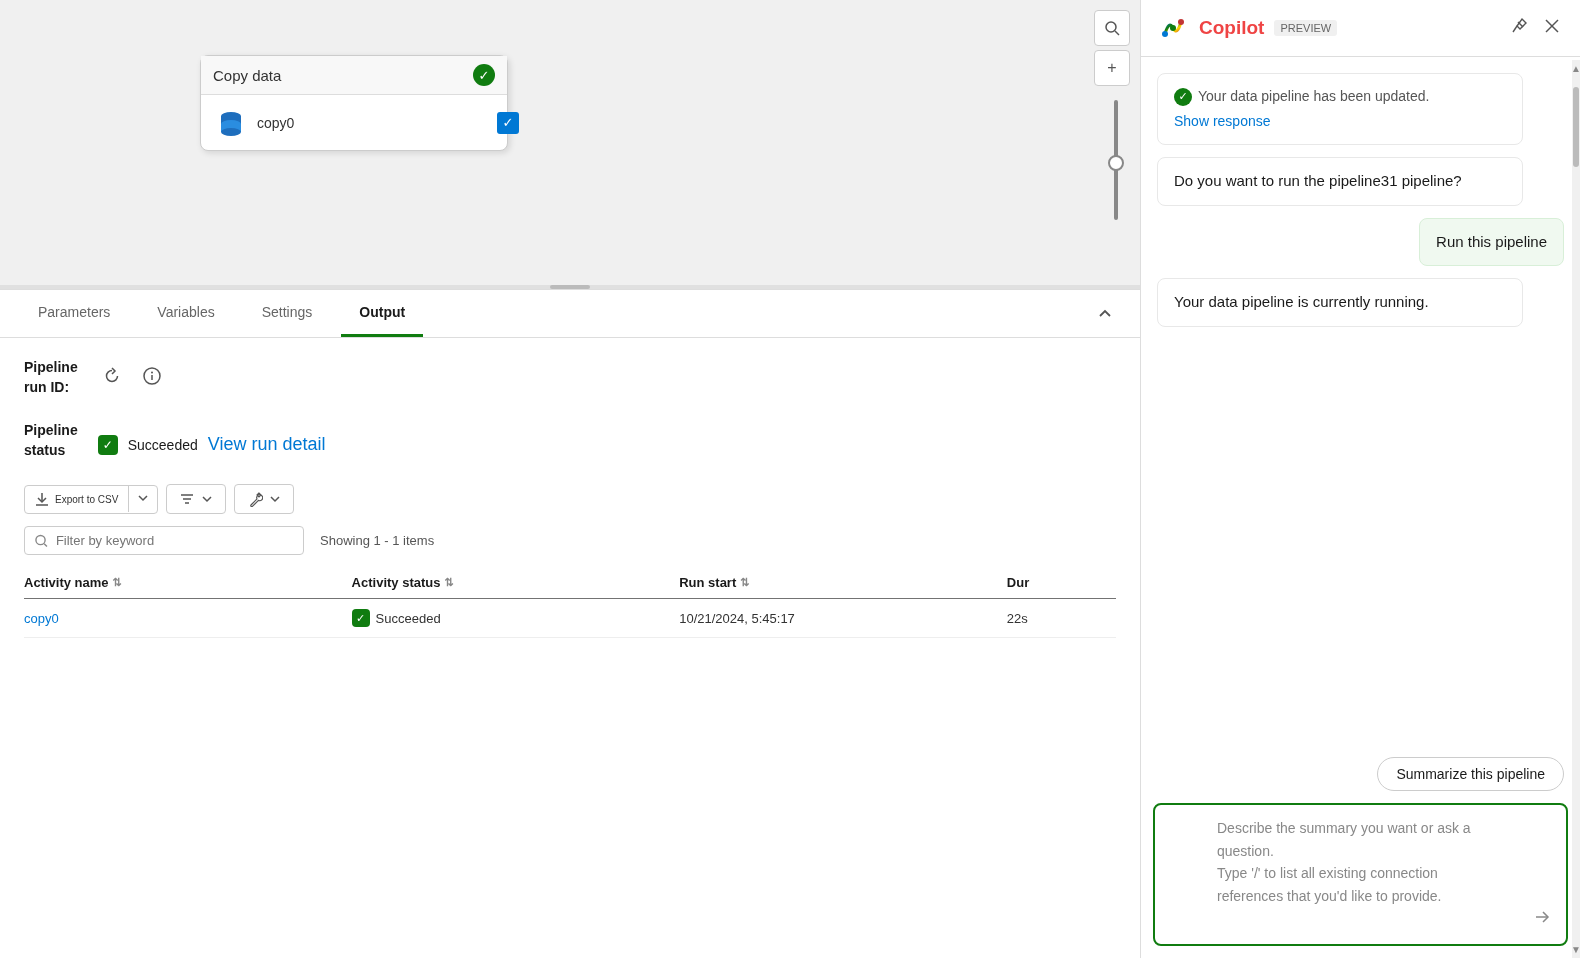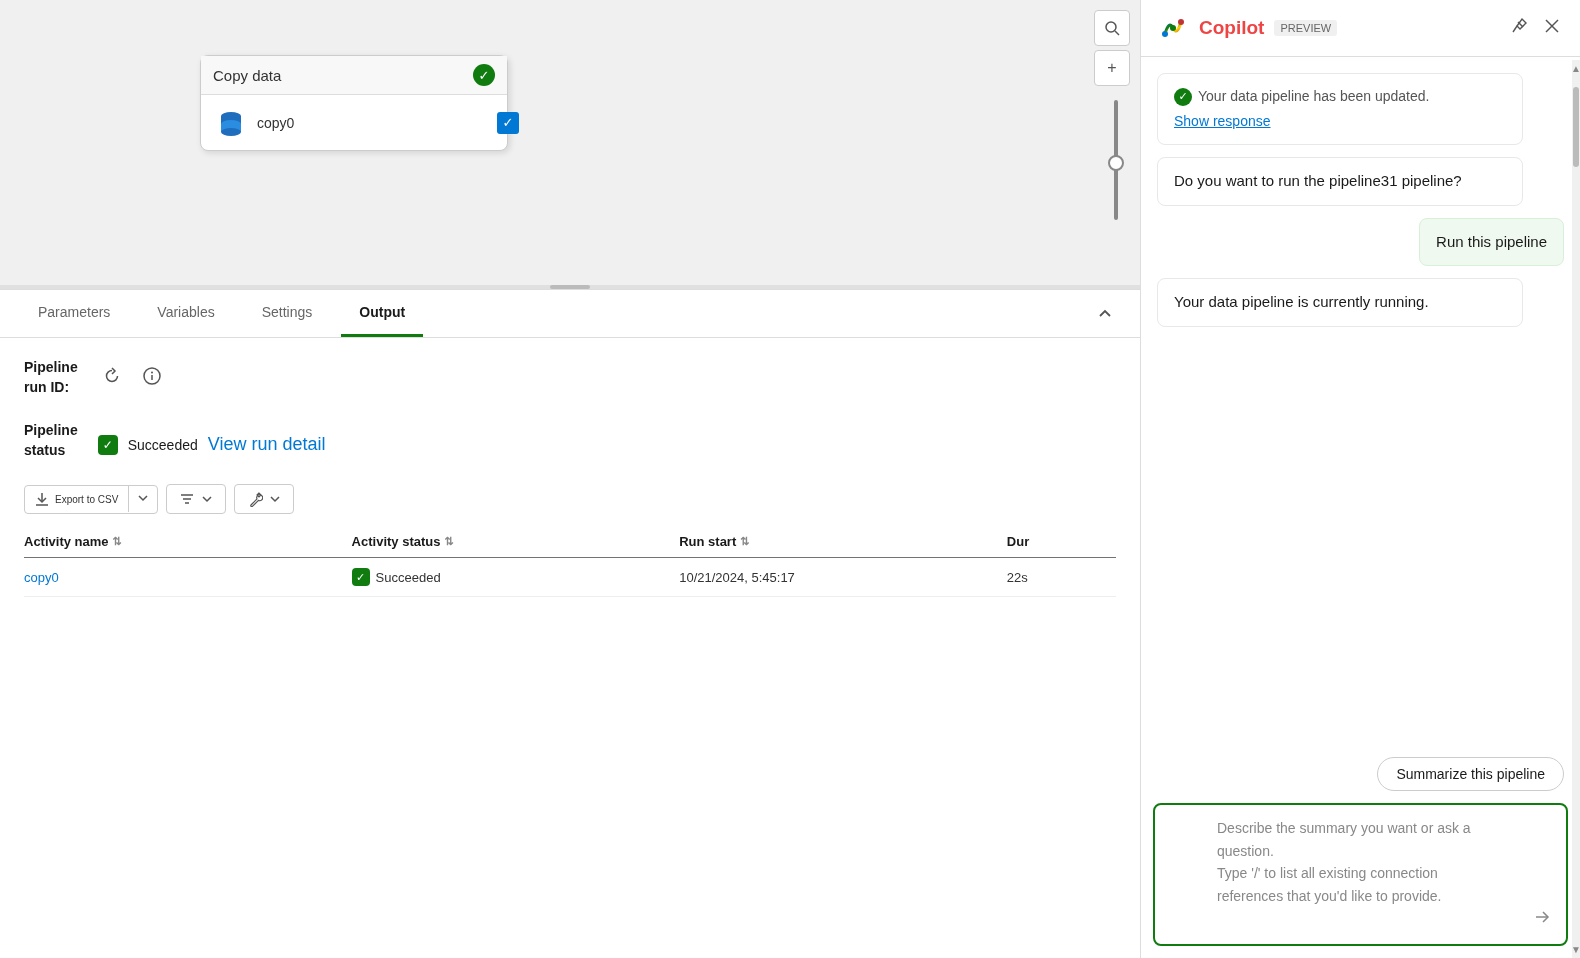--- a/index.html
+++ b/index.html
@@ -491,21 +491,20 @@
       align-items: center;
       gap: 6px;
       font-size: 14px;
       color: #555;
     }
 
     .show-response-link {
       color: #0078d4;
       font-size: 14px;
       cursor: pointer;
-      text-decoration: underline;
     }
 
     .message-user {
       background: #f0f9f0;
       padding: 12px 16px;
       border-radius: 8px;
       font-size: 15px;
       color: #1a1a1a;
       line-height: 1.5;
       max-width: 90%;
@@ -736,20 +735,30 @@
         <div class="toolbar-btn">
           <svg width="16" height="16" viewBox="0 0 16 16" fill="none">
             <path d="M12 2L10 4l2 2 2-2a3 3 0 0 0-4 4l-6 6a1 1 0 0 0 1.4 1.4l6-6a3 3 0 0 0 4-4z" stroke="#555" stroke-width="1.2" fill="none"></path>
           </svg>
           <svg width="12" height="12" viewBox="0 0 12 12">
             <polyline points="2,4 6,8 10,4" stroke="#555" stroke-width="1.5" fill="none"></polyline>
           </svg>
         </div>
       </div>
 
+      <div class="filter-row">
+        <div class="filter-input-wrap">
+          <svg width="14" height="14" viewBox="0 0 14 14" fill="none">
+            <circle cx="6" cy="6" r="5" stroke="#888" stroke-width="1.5"></circle>
+            <line x1="10" y1="10" x2="13" y2="13" stroke="#888" stroke-width="1.5"></line>
+          </svg>
+          <input class="filter-input" type="text" placeholder="Filter by keyword" style="">
+        </div>
+        <span class="showing-text">Showing 1 - 1 items</span>
+      </div>
 
       <div class="table-header">
         <div class="th">
           <span>Activity name</span>
           <span class="sort-icon">⇅</span>
         </div>
         <div class="th">
           <span>Activity status</span>
           <span class="sort-icon">⇅</span>
         </div>

